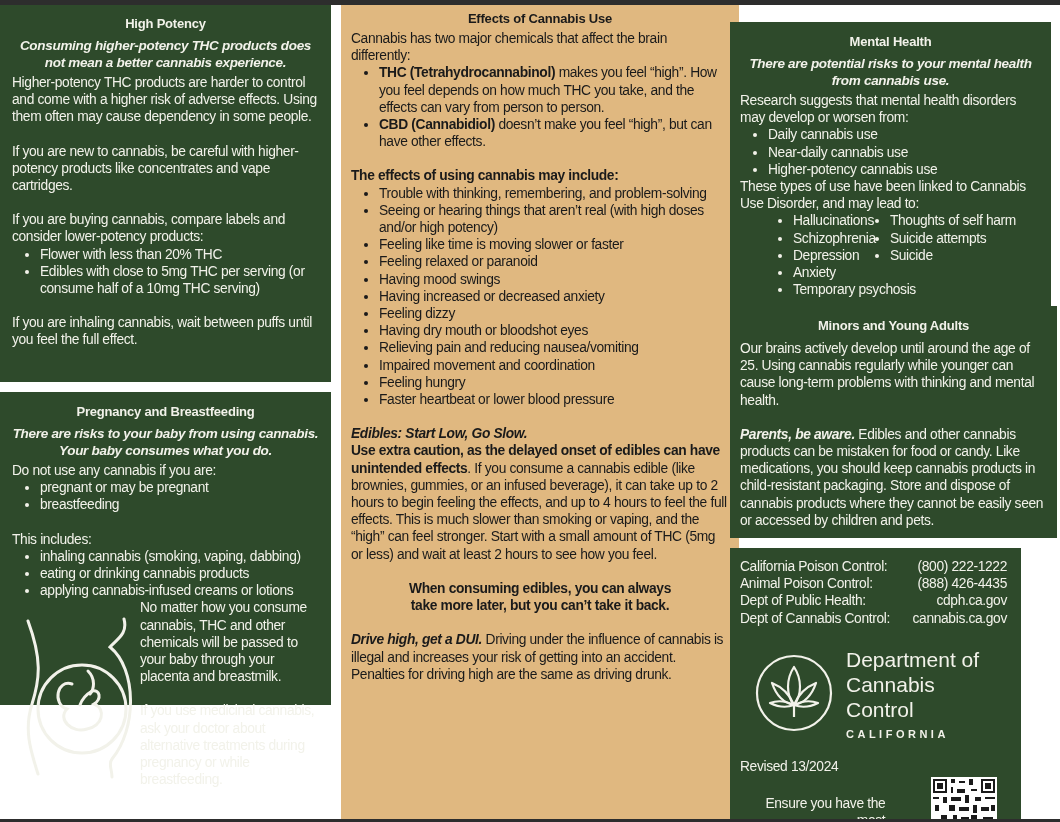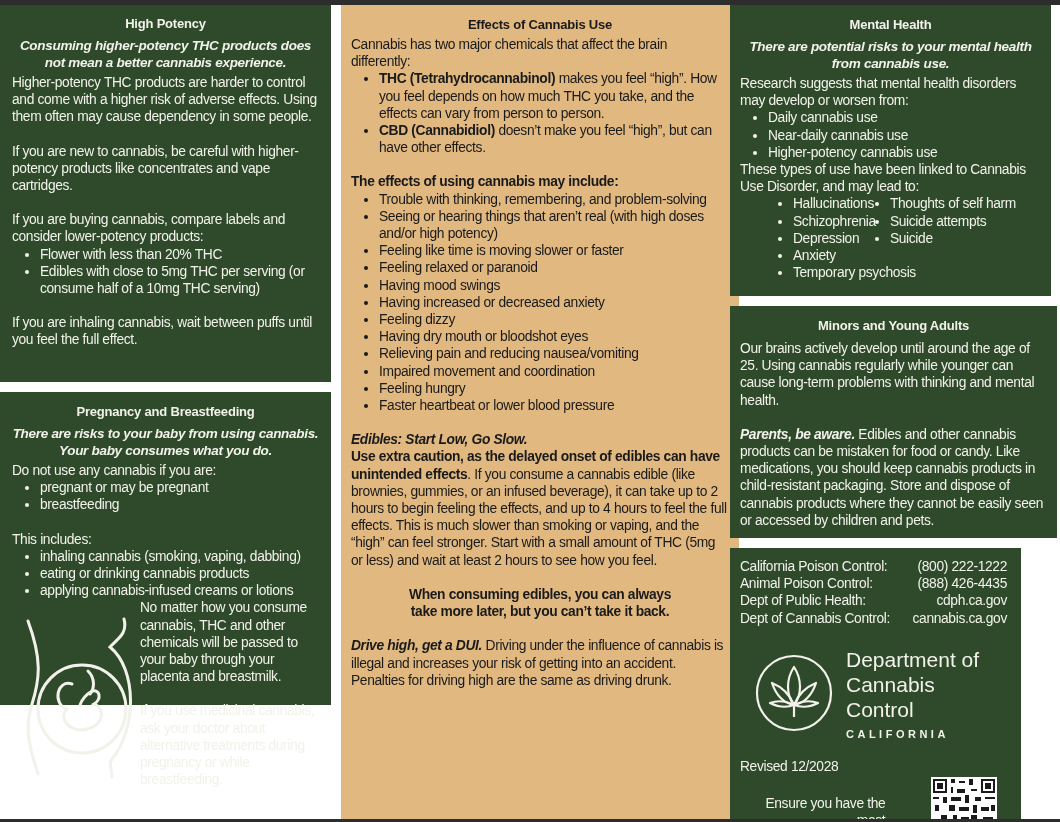--- a/index.html
+++ b/index.html
@@ -82,21 +82,21 @@
       </div>
       <div style="padding-left:0px;">
         <p>No matter how you consume cannabis, THC and other chemicals will be passed to your baby through your placenta and breastmilk.</p>
         <div class="gap"></div>
         <p>If you use medicinal cannabis, ask your doctor about alternative treatments during pregnancy or while breastfeeding.</p>
       </div>
     </div>
   </div>
 </section>
 
-<section class="panel tan" style="left:341px; top:5px; width:398px; height:814px; padding:9px 10px 0 10px;">
+<section class="panel tan" style="left:341px; top:5px; width:398px; height:814px; padding:3px 10px 0 10px;">
   <h2 class="p-title">Effects of Cannabis Use</h2>
   <div class="txt">
     <p>Cannabis has two major chemicals that affect the brain differently:</p>
     <ul>
       <li><b>THC (Tetrahydrocannabinol)</b><span> makes you feel “high”. How you feel depends on how much THC you take, and the effects can vary from person to person.</span></li>
       <li><b>CBD (Cannabidiol)</b><span> doesn’t make you feel “high”, but can have other effects.</span></li>
     </ul>
     <div class="gap"></div>
     <p style="font-weight:bold;">The effects of using cannabis may include:</p>
     <ul>
@@ -117,21 +117,21 @@
     <p style="font-weight:bold; font-style:italic;">Edibles: Start Low, Go Slow.</p>
     <p><b>Use extra caution, as the delayed onset of edibles can have unintended effects</b><span>. If you consume a cannabis edible (like brownies, gummies, or an infused beverage), it can take up to 2 hours to begin feeling the effects, and up to 4 hours to feel the full effects. This is much slower than smoking or vaping, and the “high” can feel stronger. Start with a small amount of THC (5mg or less) and wait at least 2 hours to see how you feel.</span></p>
     <div class="gap"></div>
     <p class="center">When consuming edibles, you can always</p>
     <p class="center">take more later, but you can’t take it back.</p>
     <div class="gap"></div>
     <p><b><i>Drive high, get a DUI.</i></b><span> Driving under the influence of cannabis is illegal and increases your risk of getting into an accident. Penalties for driving high are the same as driving drunk.</span></p>
   </div>
 </section>
 
-<section class="panel green" style="left:730px; top:5px; width:321px; height:291px; padding:9px 10px 0 10px;">
+<section class="panel green" style="left:730px; top:22px; width:321px; height:291px; padding:9px 10px 0 10px;">
   <h2 class="p-title">Mental Health</h2>
   <div class="p-sub">There are potential risks to your mental health from cannabis use.</div>
   <div class="txt">
     <p>Research suggests that mental health disorders may develop or worsen from:</p>
     <ul>
       <li>Daily cannabis use</li>
       <li>Near-daily cannabis use</li>
       <li>Higher-potency cannabis use</li>
     </ul>
     <p>These types of use have been linked to Cannabis Use Disorder, and may lead to:</p>
@@ -195,21 +195,21 @@
     </div>
     <div class="logo-text" style="padding-left:12px;">
       <div class="l1">Department of</div>
       <div class="l1">Cannabis Control</div>
       <div class="l3">CALIFORNIA</div>
     </div>
   </div>
 
   <div class="bottom-row">
     <div class="txt">
-      <p>Revised 12/2028</p>
+      <p>Revised 13/2024</p>
       <div class="gap" style="height:20px;"></div>
       <div style="display:flex; align-items:center;">
         <div style="text-align:right;">
           <p>Ensure you have the most</p>
           <p>up-to-date information</p>
         </div>
         <span style="font-size:30px; font-weight:bold; margin-left:16px; line-height:20px;">→</span>
       </div>
     </div>
     <div class="qr" style="margin-bottom:4px; margin-right:10px;">

